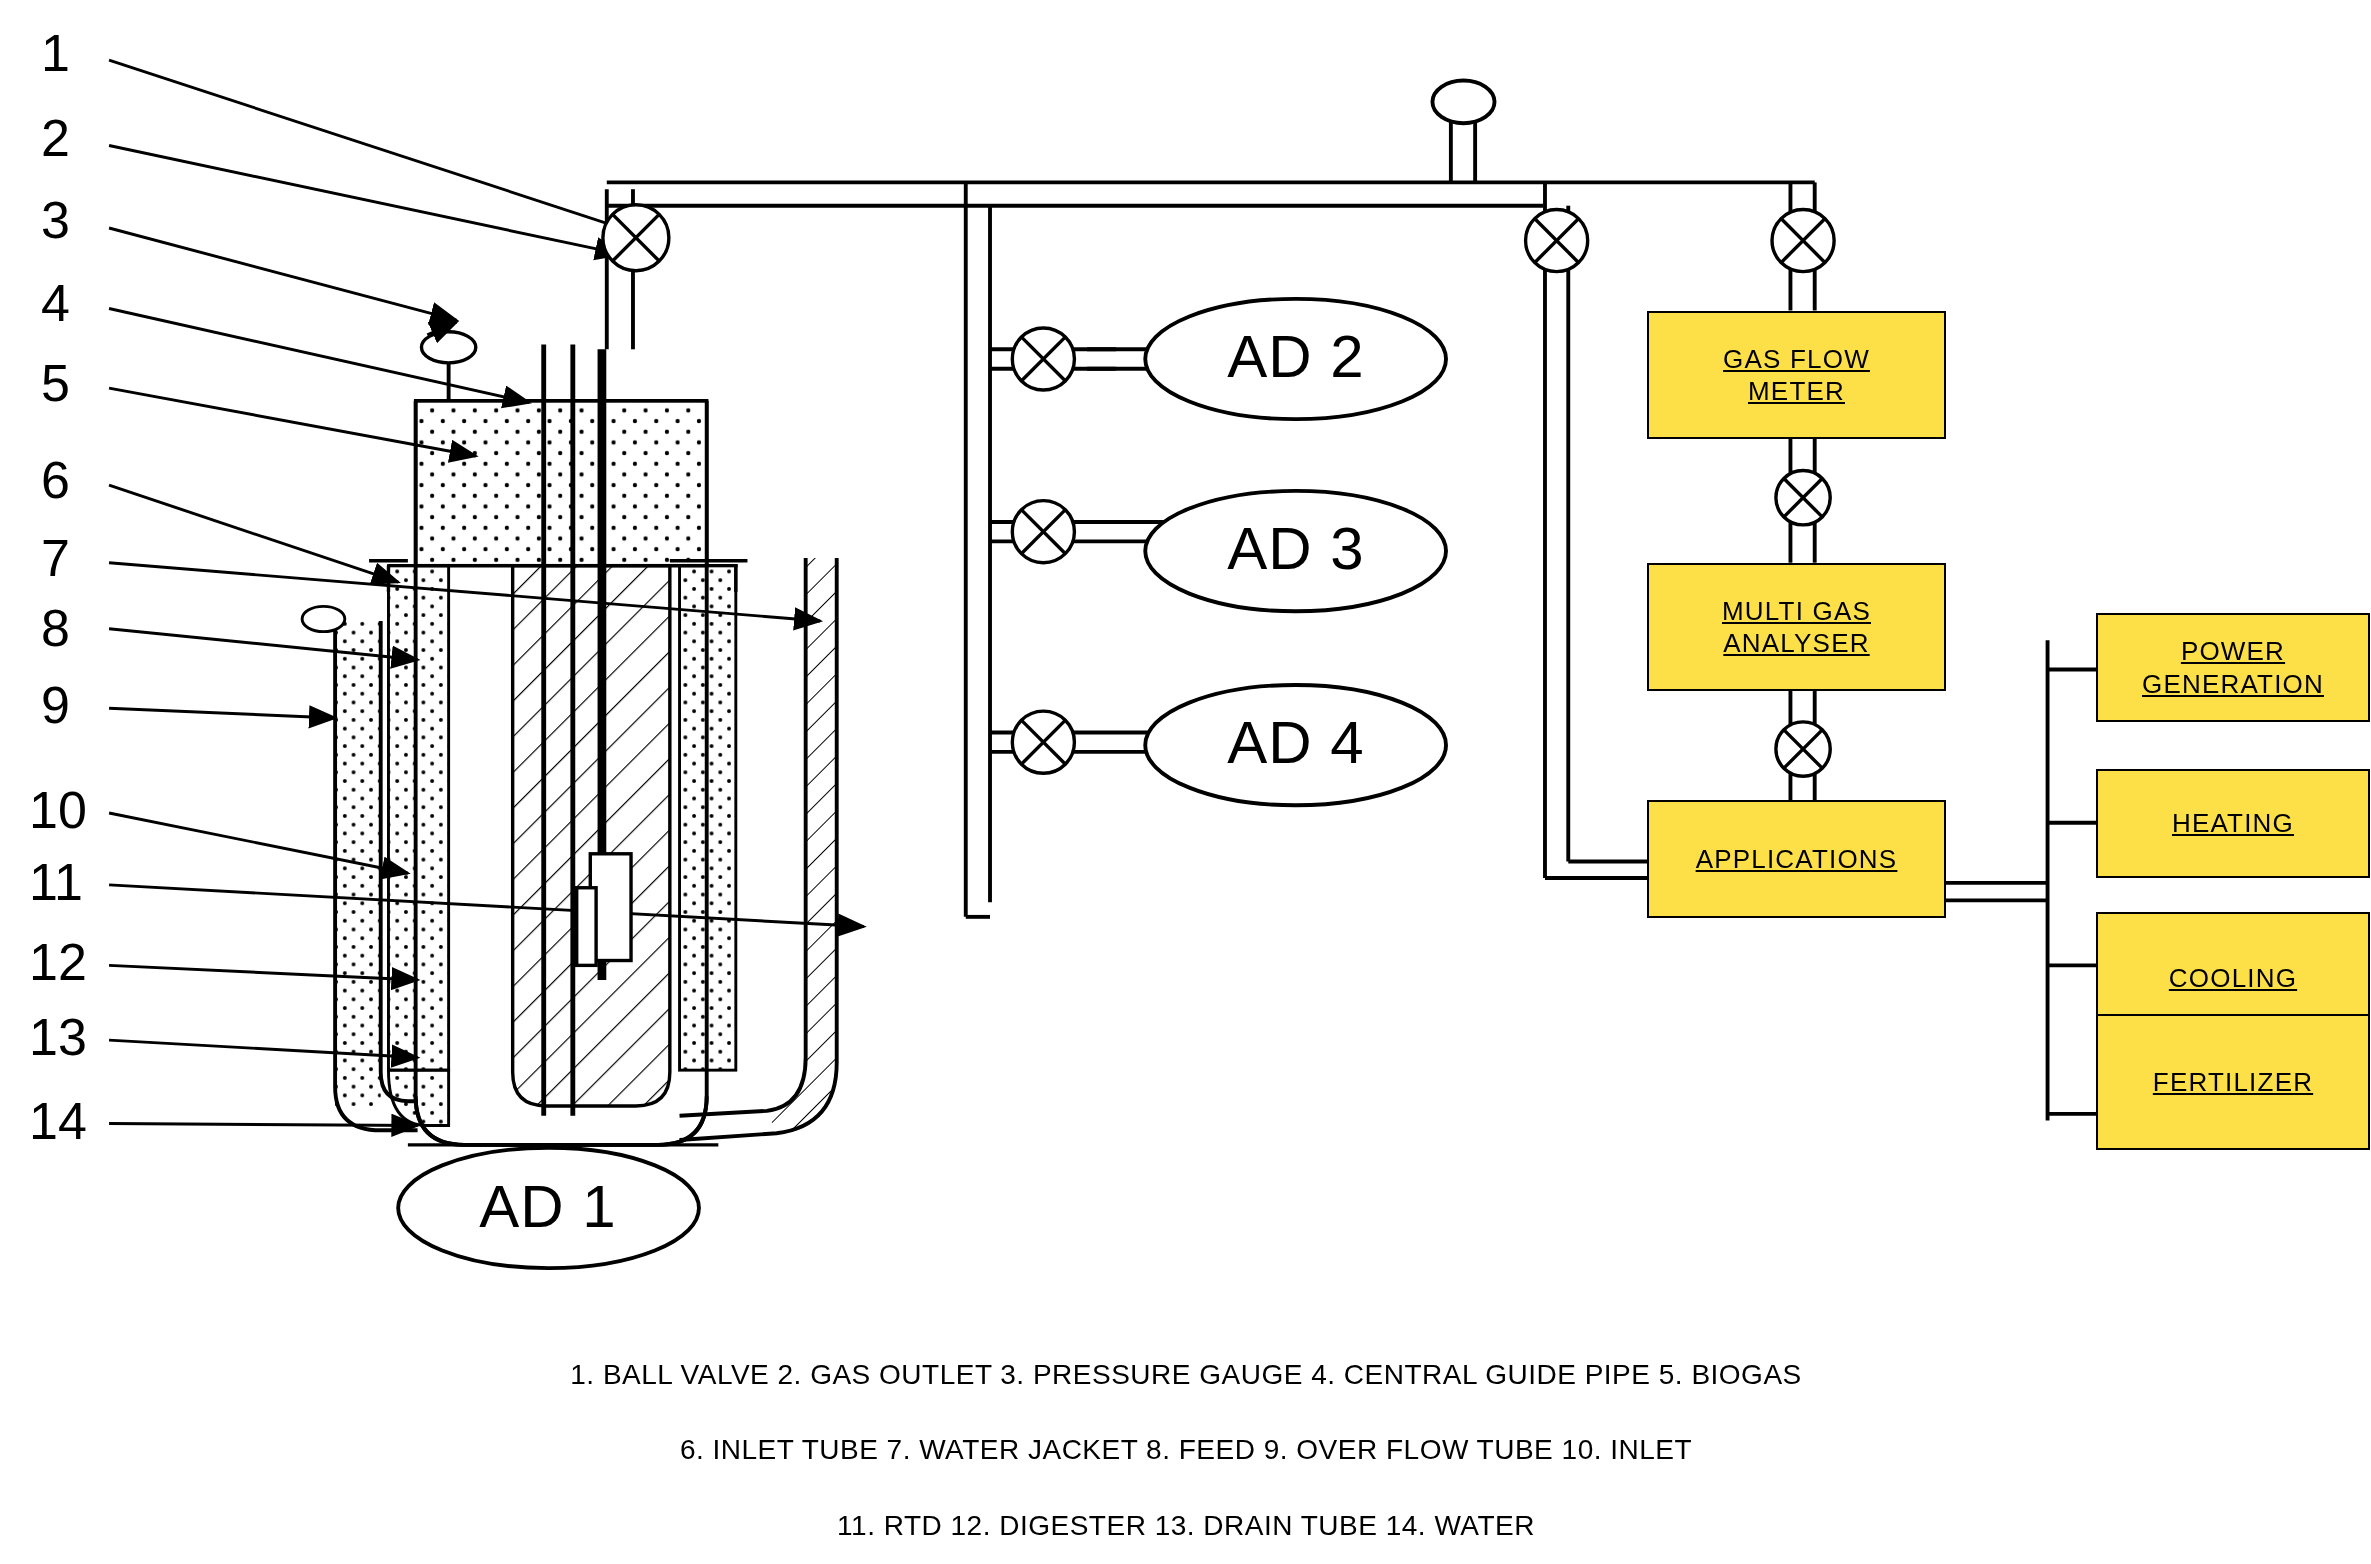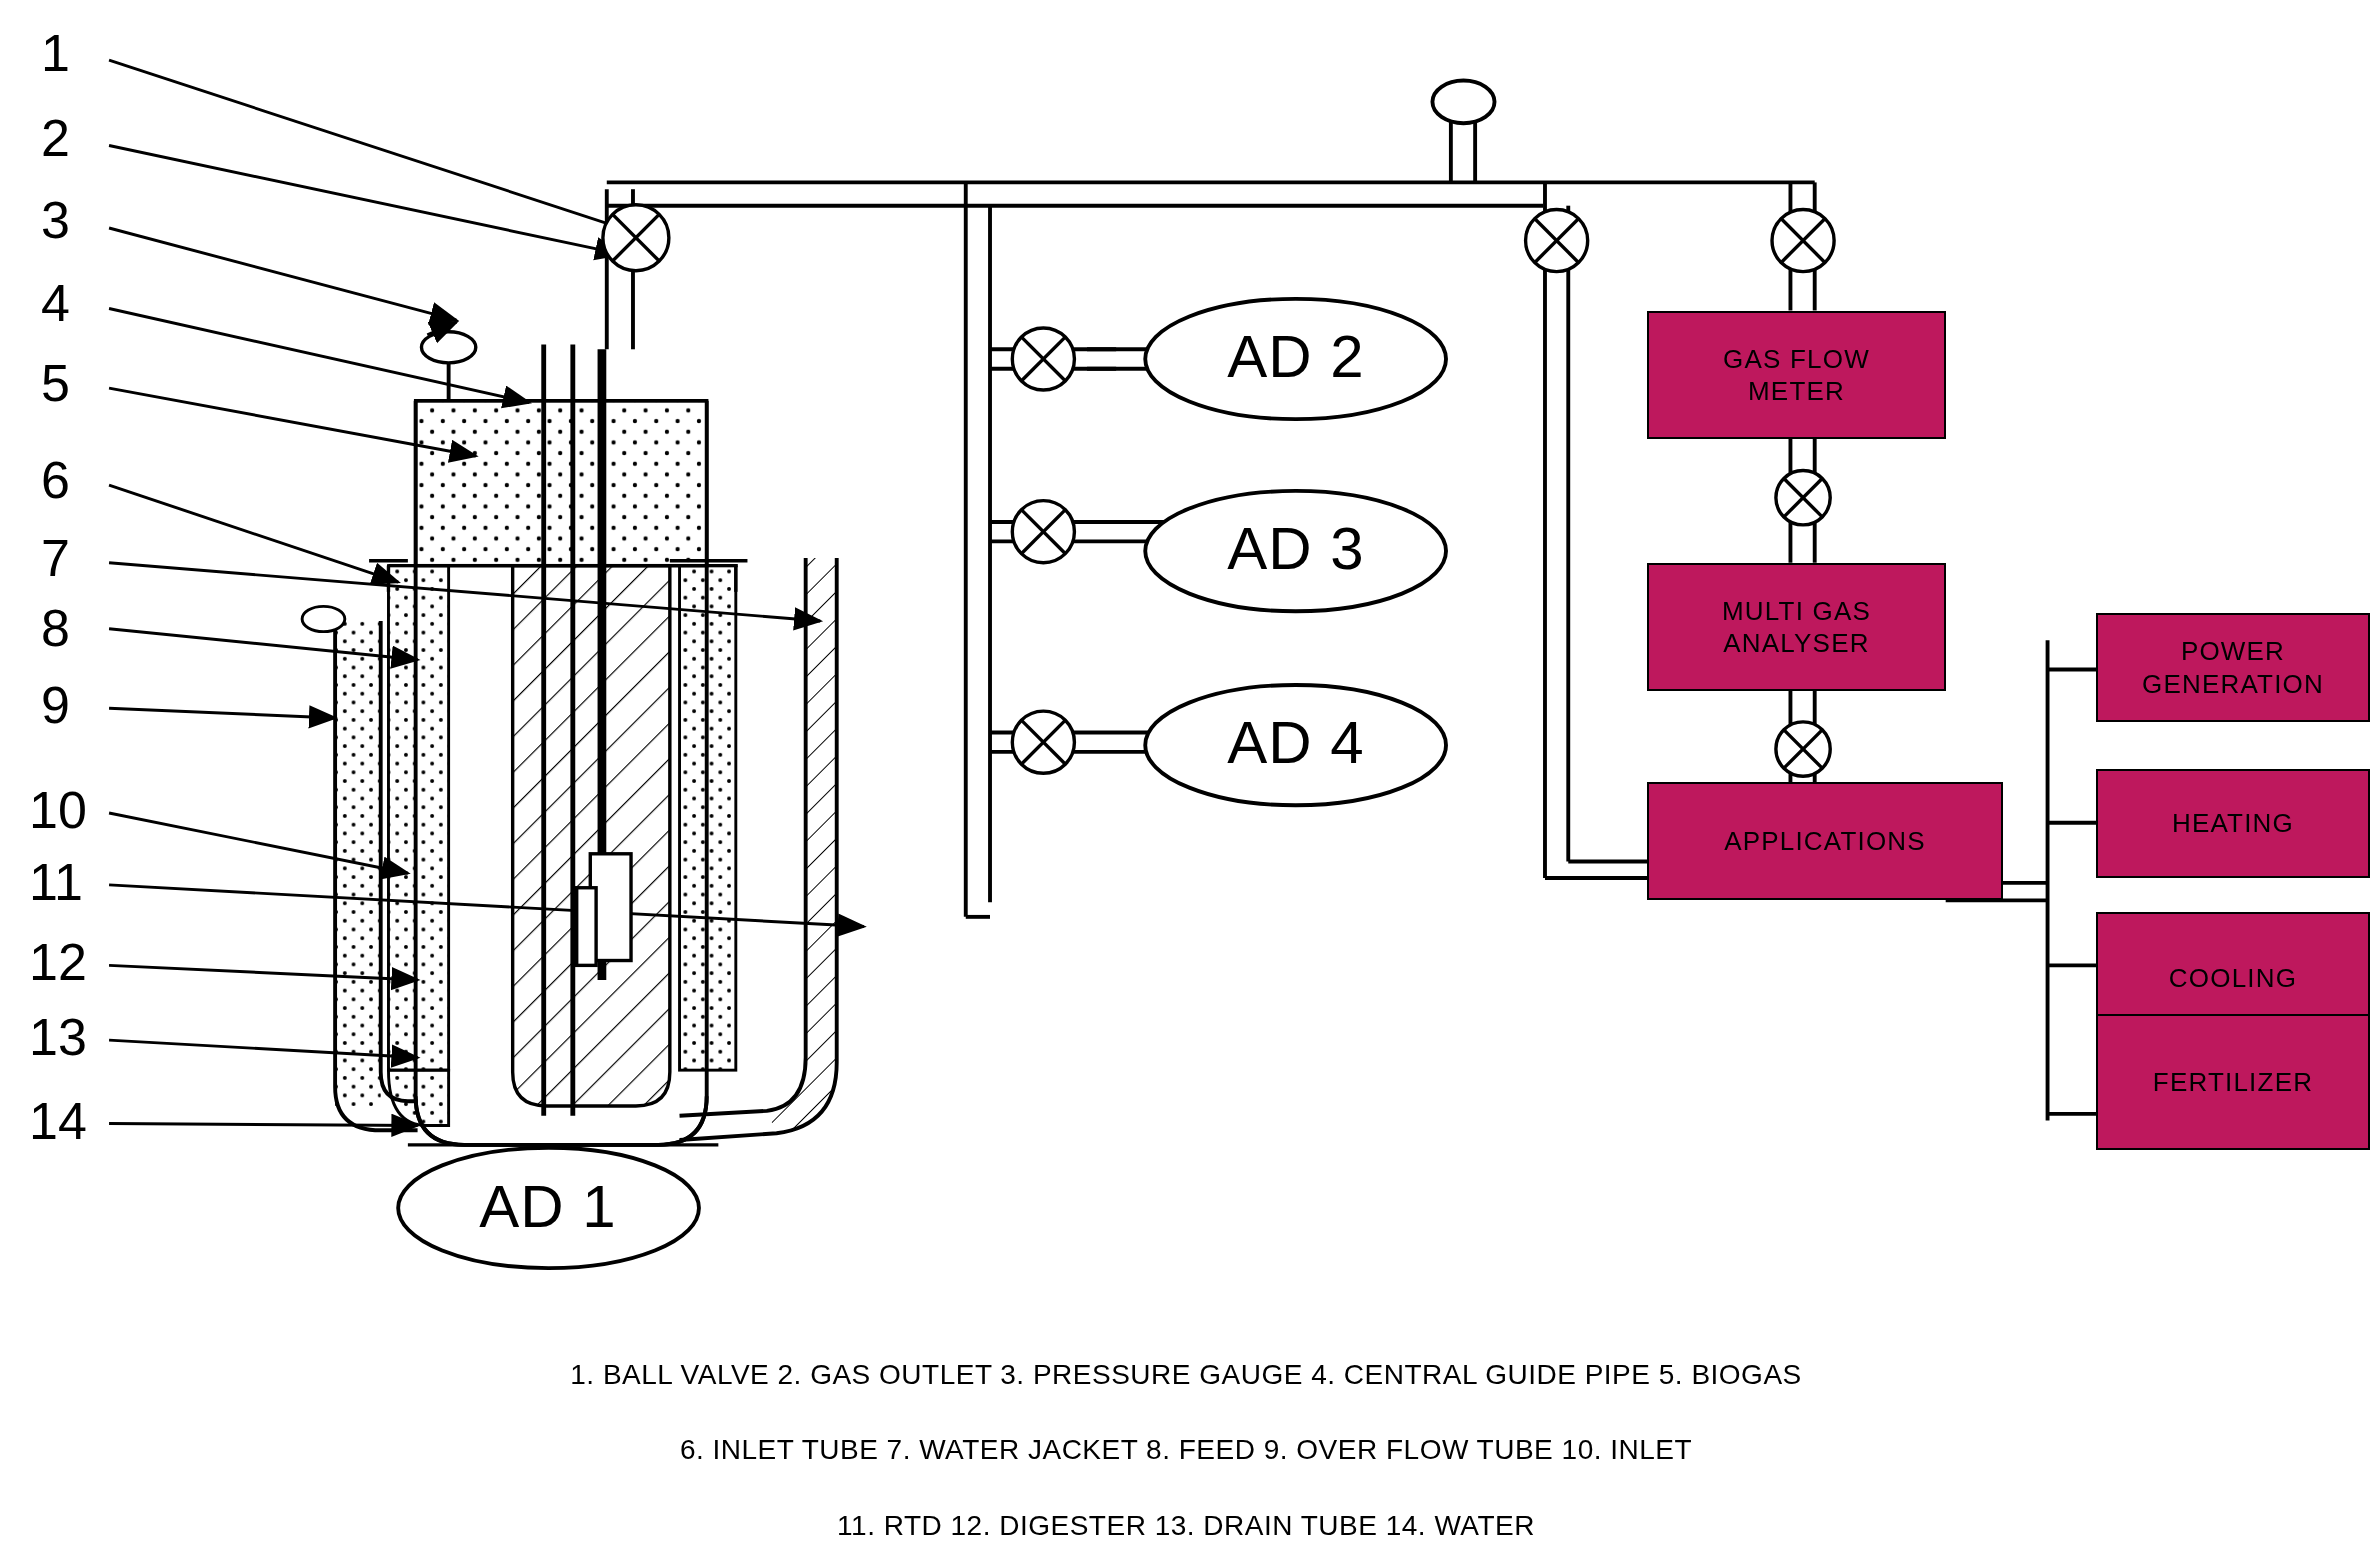--- a/index.html
+++ b/index.html
@@ -43,21 +43,22 @@
     position: absolute;
     display: flex;
     align-items: center;
     justify-content: center;
     text-align: center;
     font-size: 26px;
     letter-spacing: 1.2px;
     line-height: 1.25;
     box-sizing: border-box;
     border: 2.9px solid #000;
-    background: #be185d;
+    background: #fde047;
+    text-decoration: underline;
   }
   .legend {
     position: absolute;
     width: 2372px;
     text-align: center;
     font-size: 28px;
     letter-spacing: 0.5px;
     white-space: nowrap;
   }
 </style>
@@ -269,21 +270,21 @@
   <div class="boxlabel" style="left:1647px; top:311px; width:299px; height:128px;">
     <span style="white-space:pre-line;">GAS FLOW
 METER</span>
   </div>
 
   <div class="boxlabel" style="left:1647px; top:563px; width:299px; height:128px;">
     <span style="white-space:pre-line;">MULTI GAS
 ANALYSER</span>
   </div>
 
-  <div class="boxlabel" style="left:1647px; top:782px; width:356px; height:118px;">
+  <div class="boxlabel" style="left:1647px; top:800px; width:299px; height:118px;">
     <span style="white-space:pre-line;">APPLICATIONS</span>
   </div>
 
   <div class="boxlabel" style="left:2096px; top:613px; width:274px; height:109px;">
     <span style="white-space:pre-line;">POWER
 GENERATION</span>
   </div>
 
   <div class="boxlabel" style="left:2096px; top:769px; width:274px; height:109px;text-align:right;">
     <span style="white-space:pre-line;">HEATING</span>

